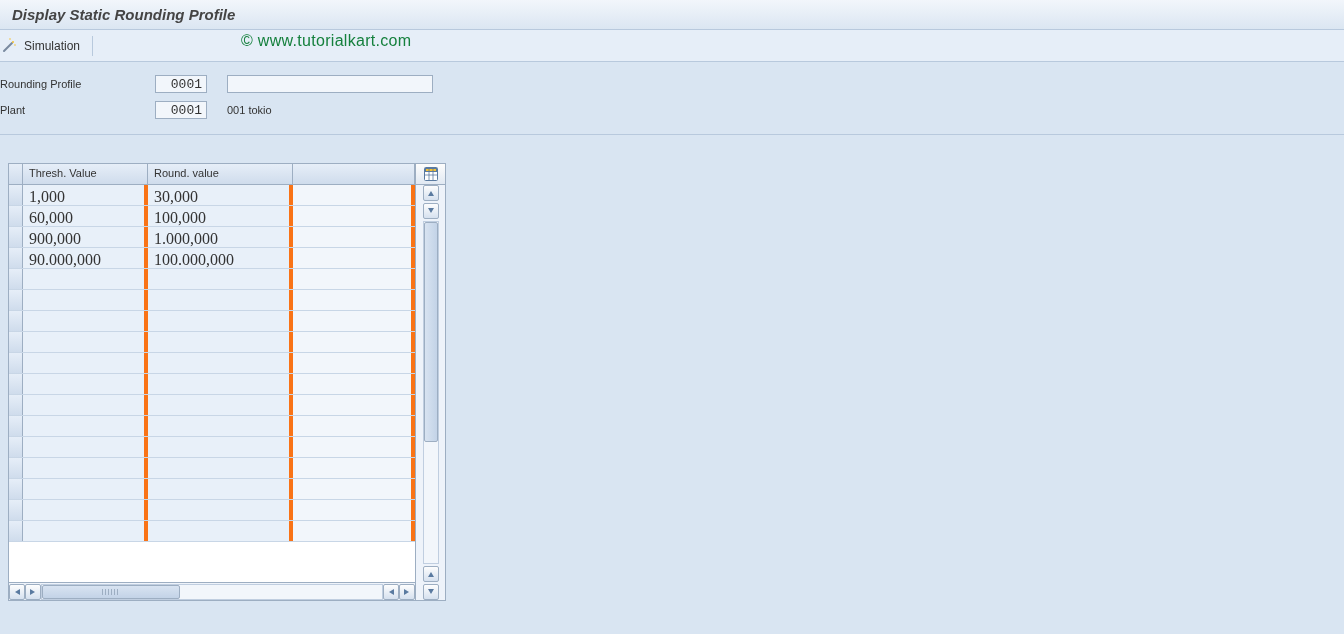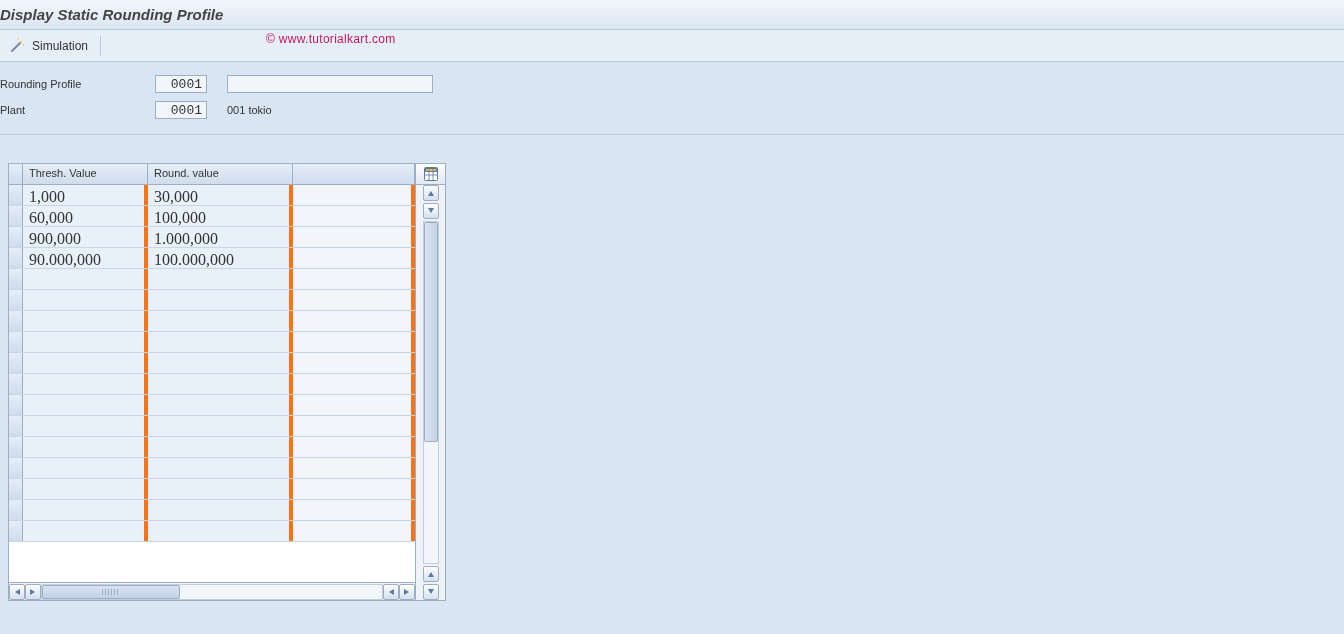--- a/index.html
+++ b/index.html
@@ -5,37 +5,36 @@
     * { box-sizing: border-box; margin: 0; padding: 0; font-family: Arial, sans-serif; }
     body { width: 1344px; height: 634px; background: #d9e5f2; overflow: hidden; }
 
     
     .title-bar {
       height: 30px;
       background: linear-gradient(to bottom, #f2f6fb, #dbe6f2);
       border-bottom: 1px solid #b8c9dd;
       display: flex;
       align-items: center;
-      padding-left: 0;
+      padding-left: 12px;
     }
     .title-bar span {
       font-size: 15px;
       font-weight: bold;
       font-style: italic;
       color: #444;
     }
 
     
     .toolbar {
       height: 32px;
       background: #e6eef8;
       border-bottom: 1px solid #b8c9dd;
       display: flex;
       align-items: center;
-      padding-left: 8px;
       gap: 6px;
     }
 
     .wand-icon {
       width: 18px;
       height: 18px;
       display: inline-flex;
       align-items: center;
       justify-content: center;
     }
@@ -274,23 +273,23 @@
     .hthumb .grip {
       width: 18px;
       height: 6px;
       background: repeating-linear-gradient(to right, #9daec2, #9daec2 1px, transparent 1px, transparent 3px);
     }
 
     
     .watermark {
       position: absolute;
       top: 32px;
-      left: 266px;
-      font-size: 12px;
-      color: #be185d;
+      left: 241px;
+      font-size: 16px;
+      color: #15803d;
       letter-spacing: 0.3px;
       pointer-events: none;
     }
   </style>
 </head>
 <body>
 
 <div class="title-bar">
   <span>Display Static Rounding Profile</span>
 </div>

